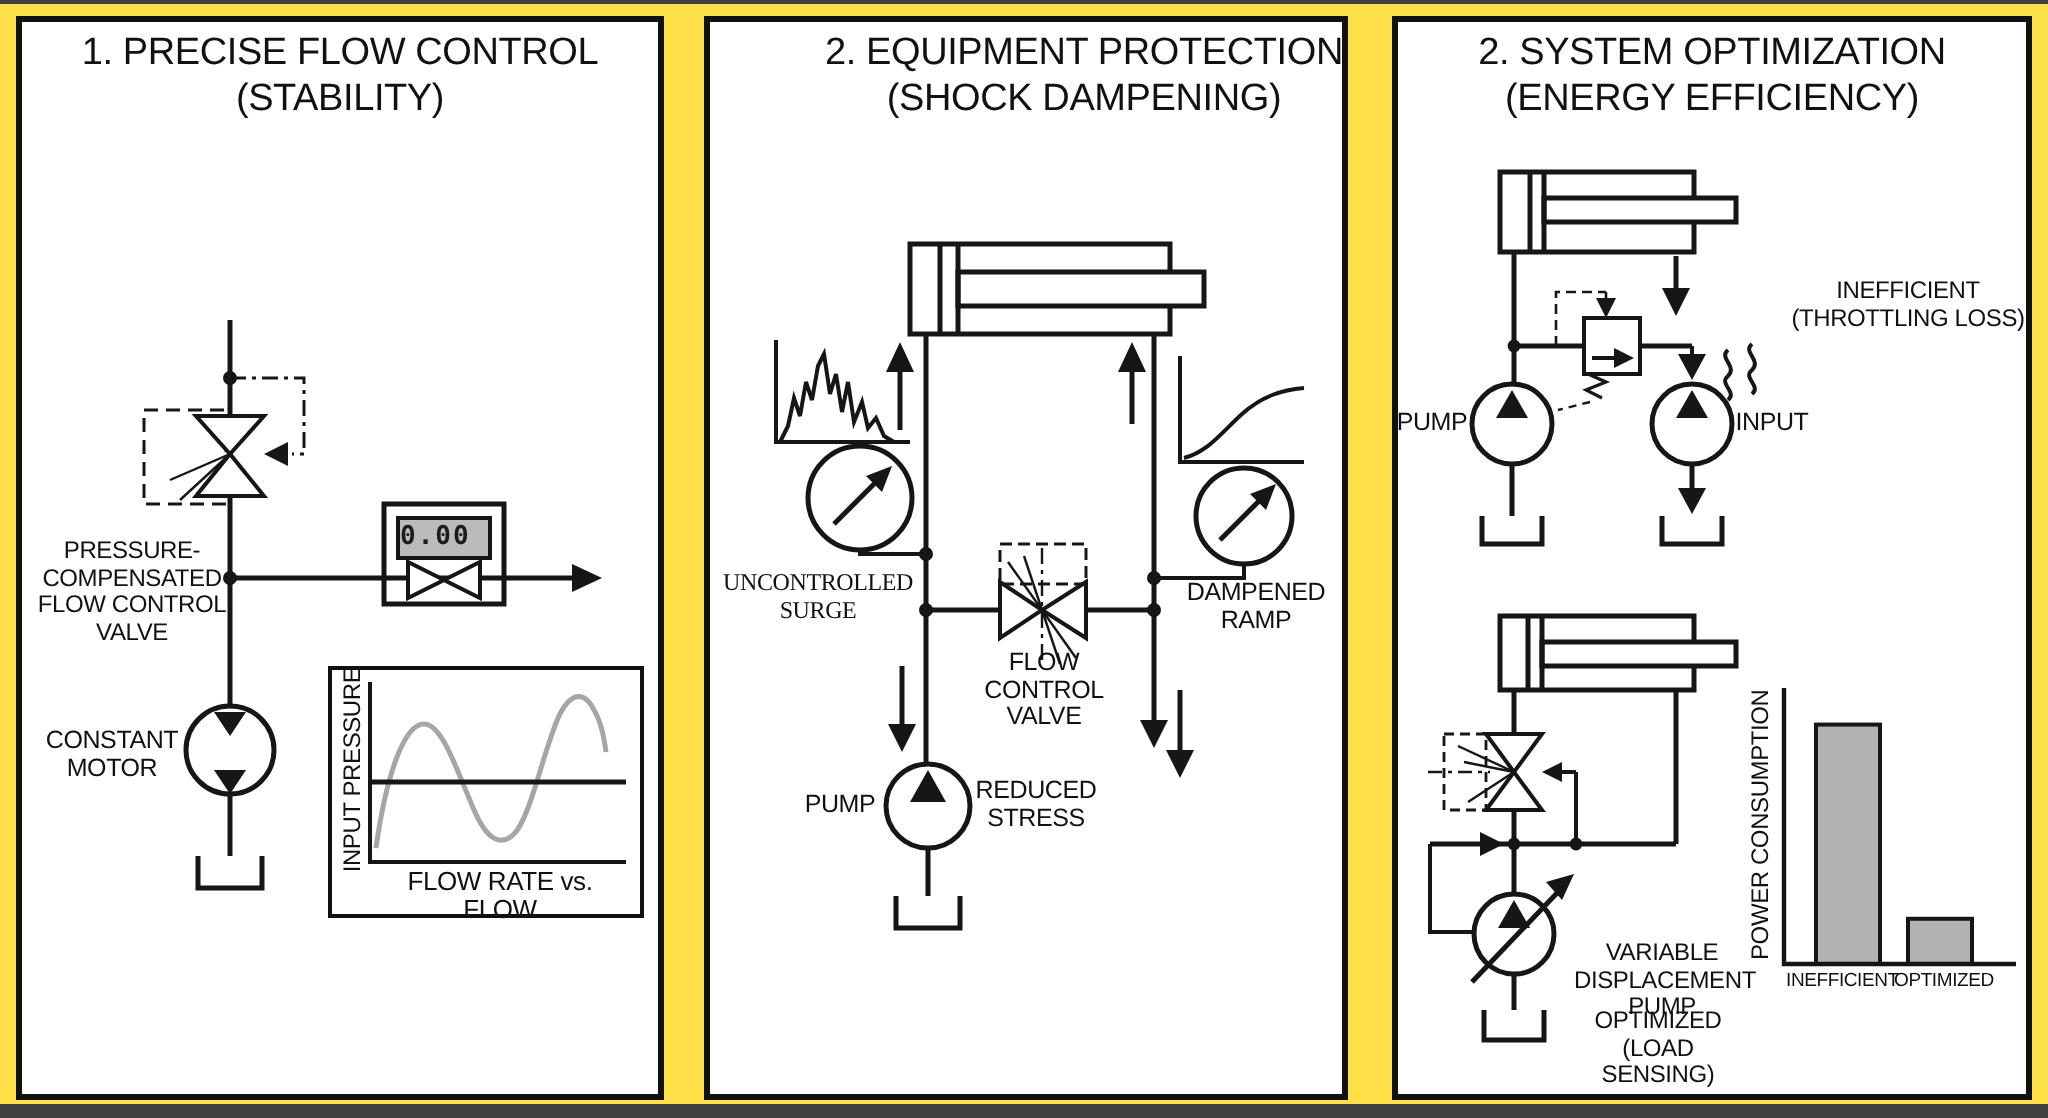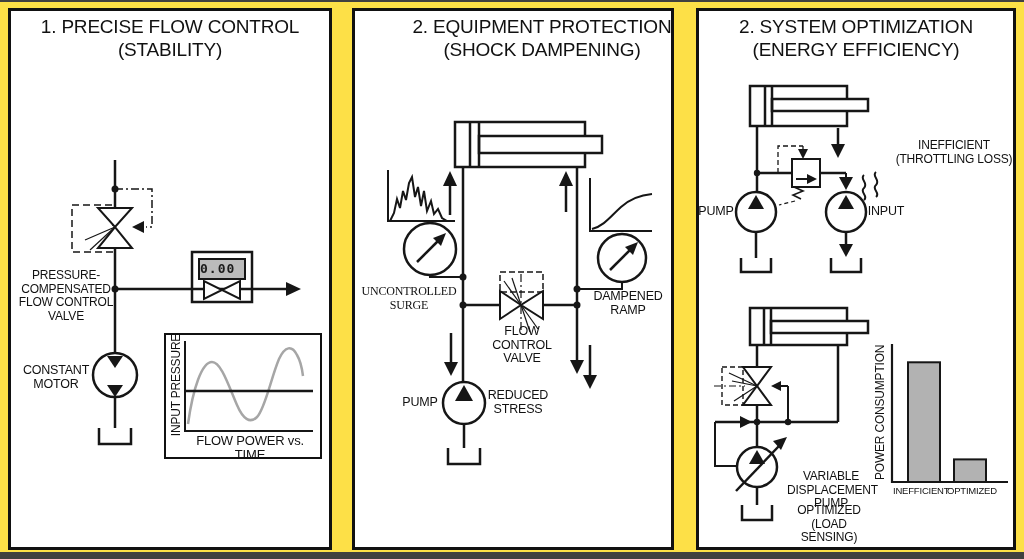--- a/index.html
+++ b/index.html
@@ -222,21 +222,21 @@
 (ENERGY EFFICIENCY)</div>
 
   <div class="lbl" style="left:12px;top:257px;width:108px;font-size:12px;margin-top:12px;">PRESSURE-
 COMPENSATED
 FLOW CONTROL
 VALVE</div>
   <div class="lcd-text" style="left:200px;top:261px;width:41px;">0.00</div>
   <div class="lbl" style="left:18px;top:364px;width:76px;">CONSTANT
 MOTOR</div>
   <div class="vlbl" style="left:121px;top:378px;width:110px;">INPUT PRESSURE</div>
-  <div class="lbl" style="left:187px;top:434px;width:126px;font-size:13px;">FLOW POWER vs. TIME</div>
+  <div class="lbl" style="left:187px;top:434px;width:126px;font-size:13px;">FLOW RATE vs. FLOW</div>
 
   <div class="lbl" style="left:358px;top:285px;width:102px;font-size:12px;font-family:Liberation Serif, serif;">UNCONTROLLED
 SURGE</div>
   <div class="lbl" style="left:474px;top:325px;width:96px;">FLOW CONTROL
 VALVE</div>
   <div class="lbl" style="left:593px;top:290px;width:70px;">DAMPENED
 RAMP</div>
   <div class="lbl" style="left:398px;top:396px;width:44px;">PUMP</div>
   <div class="lbl" style="left:487px;top:389px;width:62px;">REDUCED
 STRESS</div>

